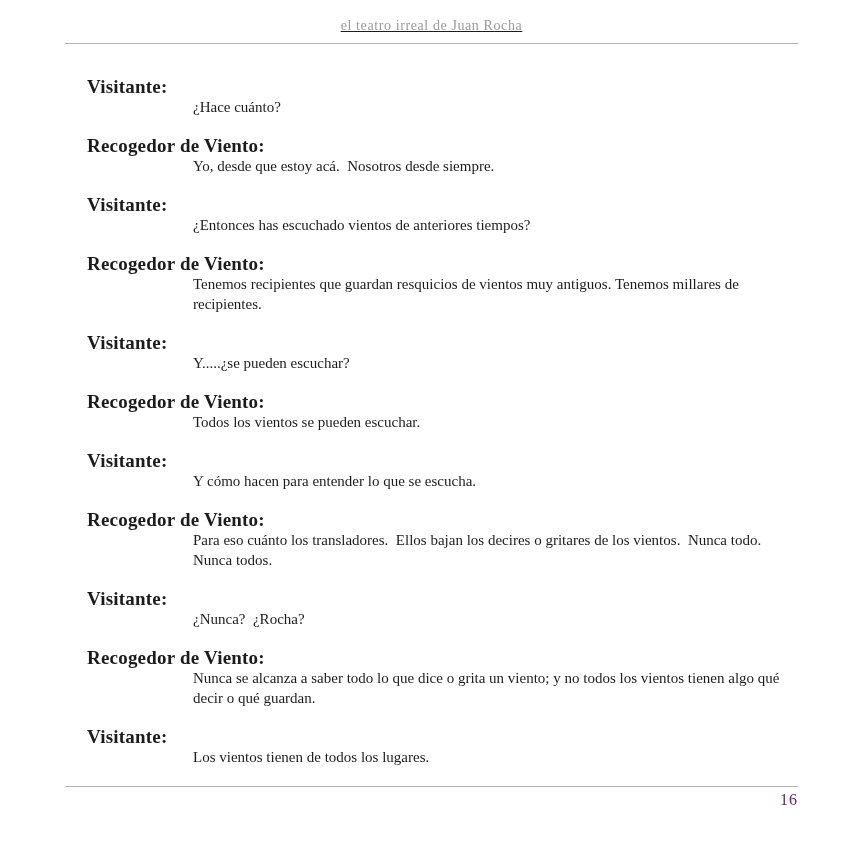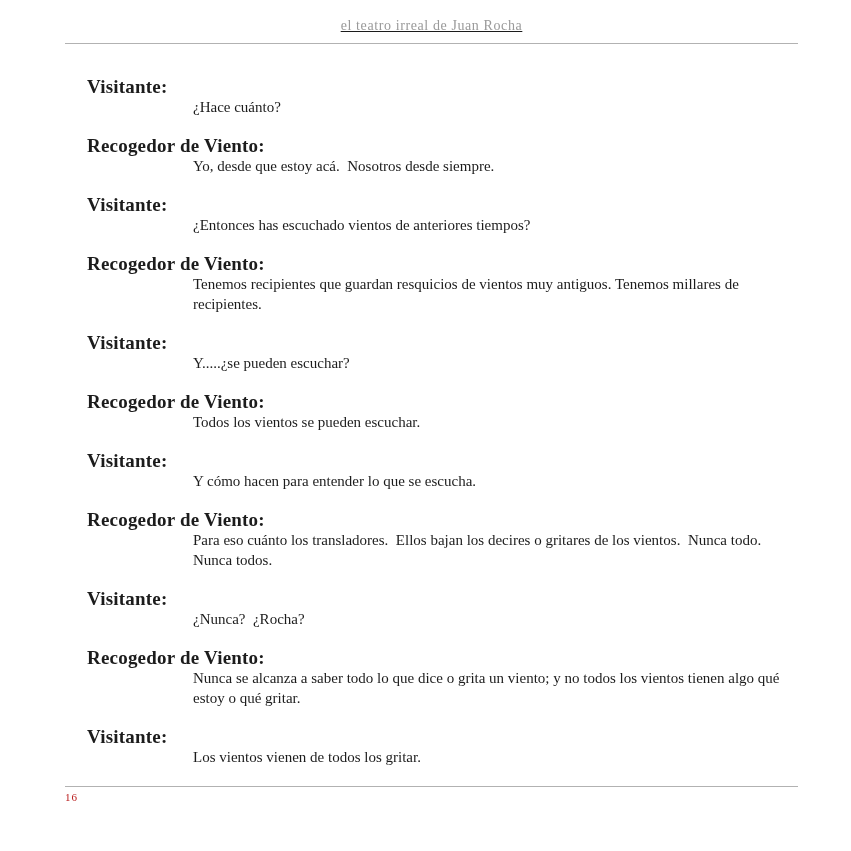--- a/index.html
+++ b/index.html
@@ -59,24 +59,24 @@
     font-size: 15px;
     line-height: 20px;
     white-space: pre; 
   }
   
   .footer-rule {
     margin-top: 17px;
   }
   .page-number {
     padding-top: 4px;
-    text-align: left;
-    font-size: 11px;
+    text-align: right;
+    font-size: 16px;
     letter-spacing: 1px;
-    color: #b91c1c;
+    color: #701a75;
     font-variant: small-caps;
   }
 </style>
 </head>
 <body>
 
 <div class="page">
 
   <header class="page-header">
     <div class="header-title">el teatro irreal de Juan Rocha</div>
@@ -146,28 +146,28 @@
     <h3 class="speaker">Visitante:</h3>
     <div class="speech">
           <div class="speech-line">¿Nunca?  ¿Rocha?</div>
         </div>
   </section>
 
   <section class="dialogue-block">
     <h3 class="speaker">Recogedor de Viento:</h3>
     <div class="speech">
           <div class="speech-line">Nunca se alcanza a saber todo lo que dice o grita un viento; y no todos los vientos tienen algo qué</div>
-          <div class="speech-line">estoy o qué gritar.</div>
+          <div class="speech-line">decir o qué guardan.</div>
         </div>
   </section>
 
   <section class="dialogue-block">
     <h3 class="speaker">Visitante:</h3>
     <div class="speech">
-          <div class="speech-line">Los vientos vienen de todos los gritar.</div>
+          <div class="speech-line">Los vientos tienen de todos los lugares.</div>
         </div>
   </section>
 </main>
 
   <footer class="page-footer">
     <div class="rule footer-rule"></div>
     <div class="page-number">16</div>
   </footer>
 
 </div>

